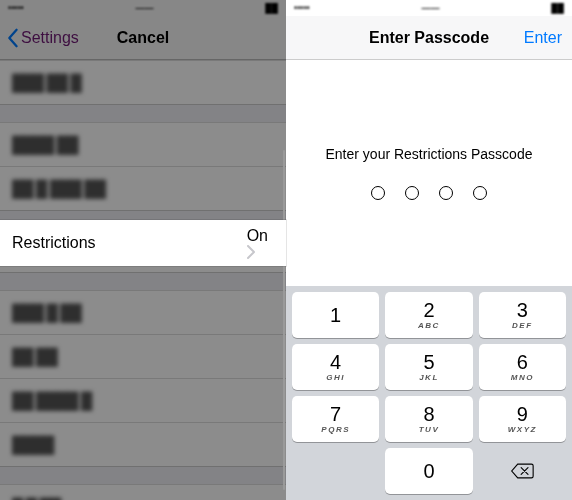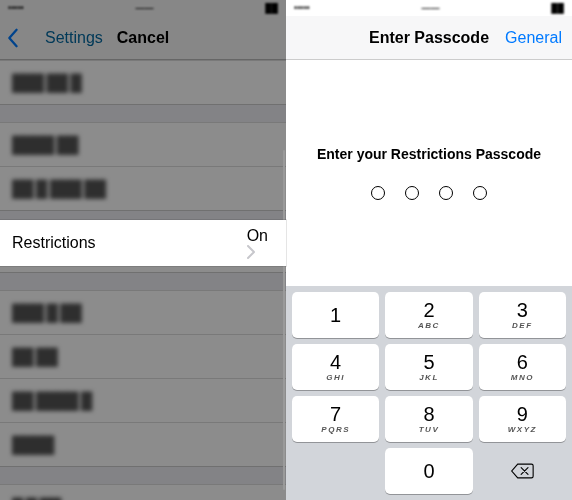--- a/index.html
+++ b/index.html
@@ -1,38 +1,38 @@
 <!DOCTYPE html>
 <html><head>
 <meta charset="utf-8">
 <style>
   * { box-sizing: border-box; margin: 0; padding: 0; font-family: -apple-system, "Helvetica Neue", Helvetica, Arial, sans-serif; }
   body { width: 572px; height: 500px; overflow: hidden; background: #fff; }
   .container { display: flex; width: 572px; height: 500px; }
   .left-pane { width: 286px; height: 500px; position: relative; background: #d9d9d9; }
   .left-pane .dim { position: absolute; inset: 0; background: rgba(0,0,0,0.45); pointer-events: none; z-index: 10; }
   .nav-bar { height: 44px; display: flex; align-items: center; justify-content: center; position: relative; background: #f6f6f6; border-bottom: 1px solid #bbb; }
-  .nav-back { position: absolute; left: 6px; display: flex; align-items: center; color: #0369a1; font-size: 16px; gap: 24px; }
+  .nav-back { position: absolute; left: 6px; display: flex; align-items: center; color: #701a75; font-size: 16px; }
   .nav-back svg { width: 13px; height: 20px; margin-right: 2px; }
   .nav-title { font-weight: 600; font-size: 16px; color: #000; }
   .list { background: #efeff4; }
   .spacer-sm { height: 18px; border-top: 1px solid #ccc; }
   .row { height: 44px; background: #fff; border-top: 1px solid #ddd; display: flex; align-items: center; justify-content: space-between; padding: 0 12px; font-size: 16px; color: #000; }
   .row + .row { border-top: 1px solid #ddd; }
   .chevron { margin-left: 6px; color: #c7c7cc; }
   .chevron svg { width: 8px; height: 14px; display: block; }
   .blur { filter: blur(2px); font-weight: 600; color: #555; letter-spacing: -1px; }
   .right-scrollbar { position: absolute; right: 1px; top: 150px; bottom: 10px; width: 2.5px; background: #9a9a9a; border-radius: 2px; z-index: 11; }
   .highlight-row { position: absolute; left: 0; right: 0; top: 220px; height: 46px; background: #fff; z-index: 20; display: flex; align-items: center; justify-content: space-between; padding: 0 12px; font-size: 16px; box-shadow: 0 0 0 1px rgba(0,0,0,0.1); }
 
   .right-pane { width: 286px; height: 500px; display: flex; flex-direction: column; background: #8b5cf6; }
   .right-pane .nav-bar { background: #f7f7f8; border-bottom: 1px solid #ccc; }
   .nav-cancel { position: absolute; right: 10px; color: #007aff; font-size: 16px; }
   .prompt-area { flex: 1; background: #fff; display: flex; flex-direction: column; align-items: center; justify-content: center; }
-  .prompt-text { font-size: 14px; font-weight: 700; color: #000; margin-bottom: 24px; }
+  .prompt-text { font-size: 14px; font-weight: 400; color: #000; margin-bottom: 24px; }
   .dots { display: flex; gap: 20px; }
   .dot { width: 14px; height: 14px; border: 1.3px solid #000; border-radius: 50%; }
   .keypad { background: #d2d5da; padding: 6px; display: grid; grid-template-columns: repeat(3, 1fr); gap: 6px; }
   .key { background: #fff; border-radius: 5px; height: 46px; display: flex; flex-direction: column; align-items: center; justify-content: center; box-shadow: 0 1px 0 rgba(0,0,0,0.3); cursor: pointer; }
   .key .digit { font-size: 20px; font-weight: 400; color: #000; line-height: 1; }
   .key .letters { font-size: 8px; font-weight: 700; letter-spacing: 1.5px; color: #555; margin-top: 1px; text-transform: uppercase; font-style: italic; }
   .key-empty { background: transparent; box-shadow: none; cursor: default; }
   .key-del svg { width: 24px; height: 18px; }
   .status-bar { height: 16px; background: #fff; display: flex; align-items: center; justify-content: space-between; padding: 0 8px; font-size: 9px; color: #000; }
   .left-pane .status-bar { background: #f6f6f6; }
@@ -111,21 +111,21 @@
   </div>
 
   <div class="right-pane">
     <div class="status-bar">
       <span class="status-blur">•••••</span>
         <span class="status-blur">——</span>
         <span class="status-blur">██</span>
     </div>
     <div class="nav-bar">
       <div class="nav-title">Enter Passcode</div>
-      <div class="nav-cancel">General</div>
+      <div class="nav-cancel">Enter</div>
     </div>
     <div class="prompt-area">
       <div class="prompt-text">Enter your Restrictions Passcode</div>
       <div class="dots">
         <div class="dot"></div>
         <div class="dot"></div>
         <div class="dot"></div>
         <div class="dot"></div>
       </div>
     </div>

